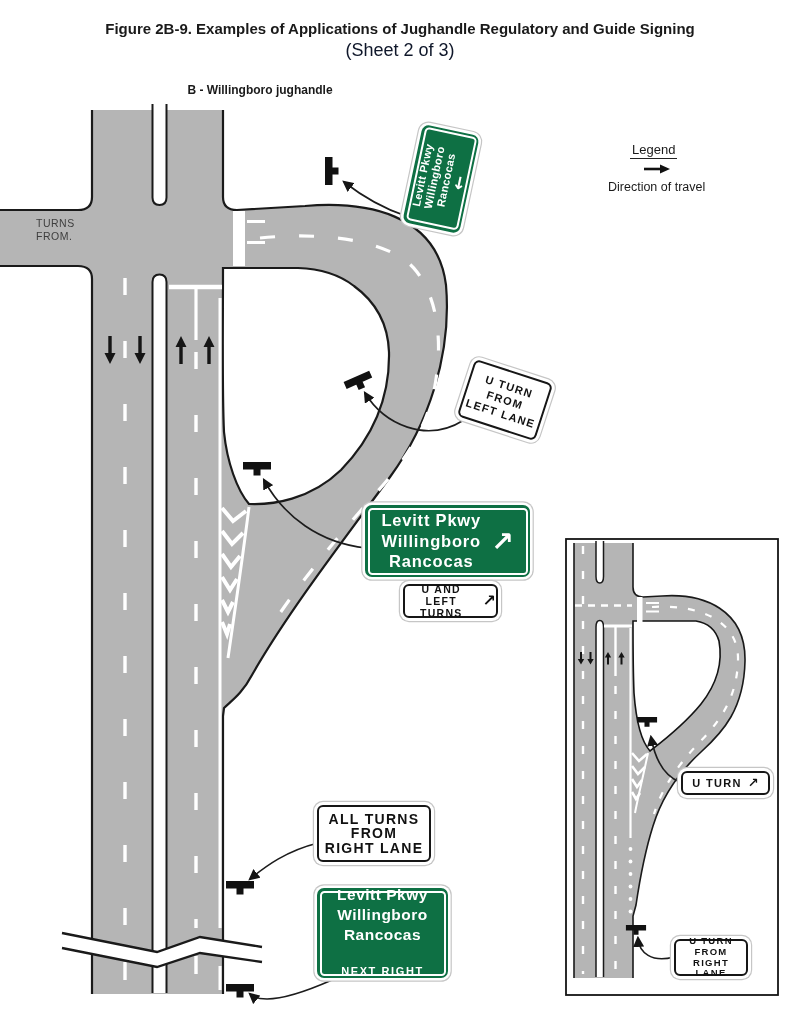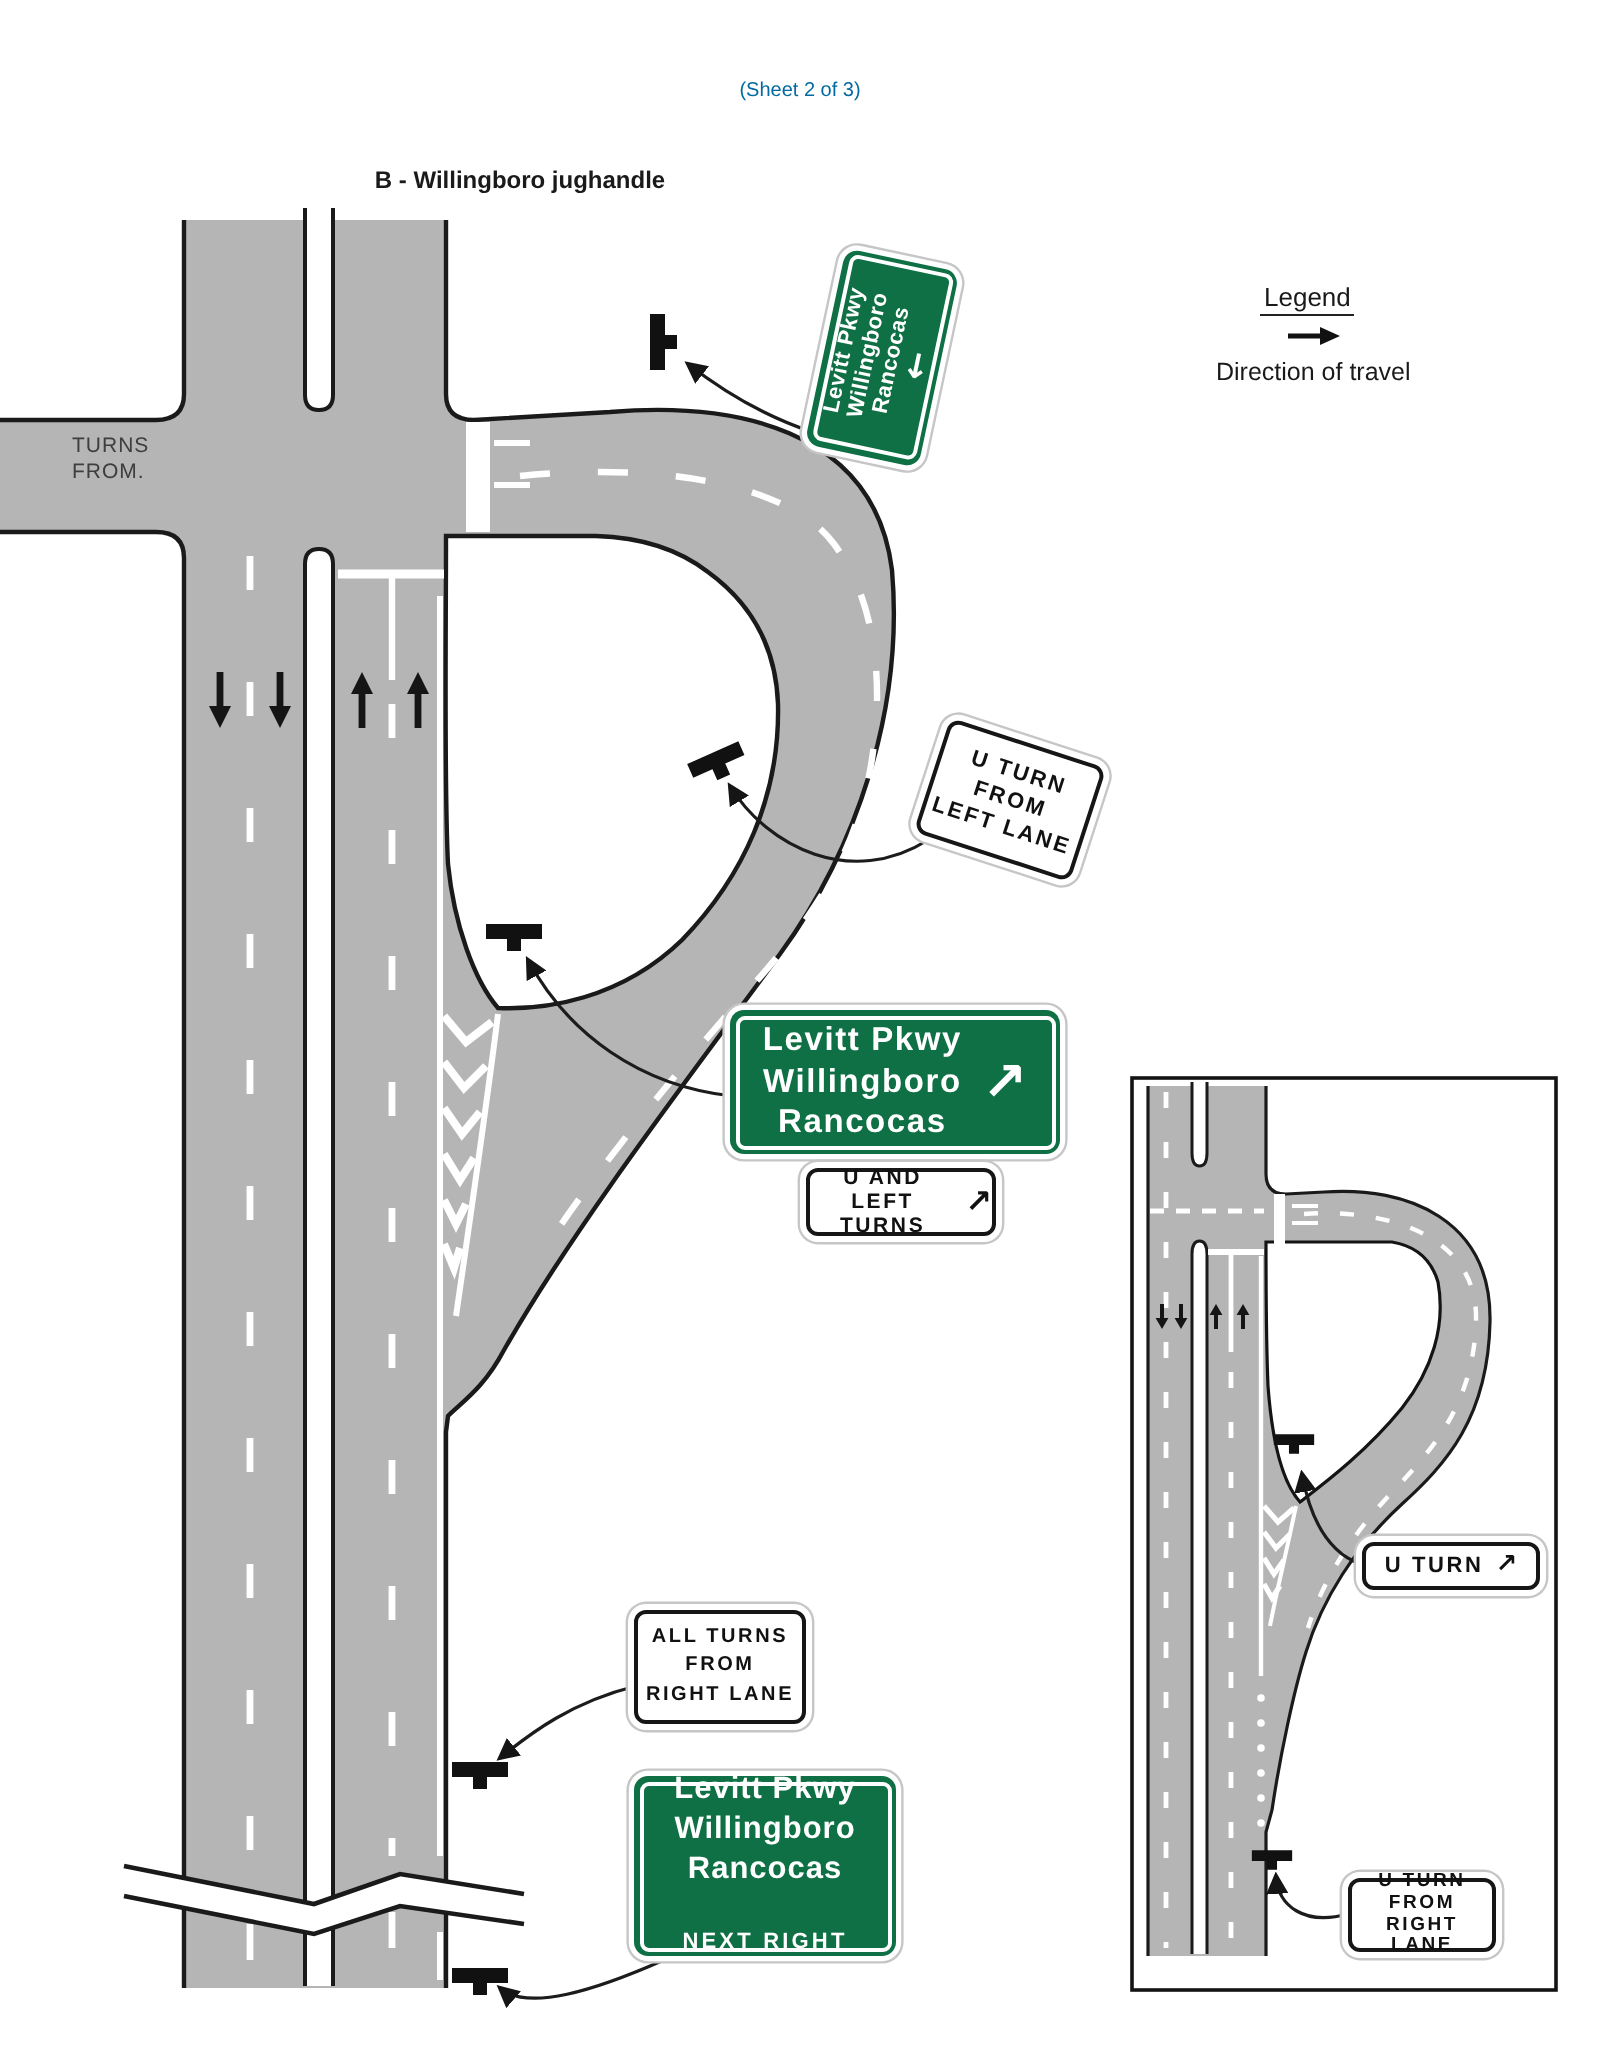--- a/index.html
+++ b/index.html
@@ -3,41 +3,41 @@
 <meta charset="utf-8">
 <style>
   html,body{margin:0;padding:0;background:#fff;}
   .page{position:relative;width:800px;height:1029px;background:#fff;overflow:hidden;
         font-family:"Liberation Sans",sans-serif;}
   .diagram{position:absolute;left:0;top:0;width:800px;height:1029px;}
 
   .fig-title{position:absolute;top:20px;left:0;width:800px;text-align:center;
              font-weight:bold;font-size:15px;color:#1a1a1a;}
   .fig-subtitle{position:absolute;top:40px;left:0;width:800px;text-align:center;
-                font-size:10px;color:#0369a1;}
+                font-size:18px;color:#0f172a;}
   .section-label{position:absolute;top:83px;left:150px;width:220px;text-align:center;
                  font-weight:bold;font-size:12px;color:#1a1a1a;}
 
   .legend{position:absolute;left:608px;top:140px;color:#1a1a1a;}
   .legend-title{display:inline-block;margin-left:22px;font-size:13px;
                 border-bottom:1.3px solid #222;padding:0 2px 1px;}
   .legend-item{display:flex;align-items:center;gap:6px;margin-top:5px;font-size:12.5px;flex-direction:column;}
 
   .xstreet{position:absolute;left:36px;top:217px;font-size:10.5px;color:#3e3e3e;
            letter-spacing:0.5px;line-height:12.5px;}
 
   
   .wsign{position:absolute;box-sizing:border-box;background:#fff;border:2.6px solid #161616;
          border-radius:6px;box-shadow:0 0 0 3px #fff,0 0 0 4.2px #c6c6c6;color:#111;
          font-weight:bold;display:flex;align-items:center;justify-content:center;
          text-align:center;}
   .wsign .ln{letter-spacing:1.3px;}
   .sb{left:464px;top:370px;width:82px;height:60px;transform:rotate(18deg);
       font-size:11px;line-height:14px;}
-  .se{left:317px;top:805px;width:86px;height:57px;font-size:10px;line-height:14.5px;}
+  .se{left:317px;top:805px;width:114px;height:57px;font-size:14px;line-height:14.5px;}
   .sd{left:403px;top:584px;width:95px;height:34px;font-size:10.5px;line-height:12px;}
   .sg{left:681px;top:771px;width:89px;height:24px;font-size:11px;}
   .sh{left:674px;top:939px;width:74px;height:37px;font-size:9.5px;line-height:10.8px;}
   .wsign .war{font-size:16px;line-height:14px;margin-left:5px;}
   .sg .war{font-size:13px;margin-left:6px;}
 
   
   .gsign{position:absolute;box-sizing:border-box;background:#0e7044;border-radius:7px;
          box-shadow:0 0 0 2.6px #fff,0 0 0 3.8px #c6c6c6;}
   .gi{position:absolute;inset:2.5px;border:2.2px solid #fff;border-radius:4.5px;
@@ -181,20 +181,21 @@
       <path d="M406,216 C382,208 362,196 344,182" marker-end="url(#ah)"></path>
       <path d="M464,420 C426,444 384,424 365,393" marker-end="url(#ah)"></path>
       <path d="M366,548 C320,543 284,517 264,480" marker-end="url(#ah)"></path>
       <path d="M318,843 C286,851 266,866 250,879" marker-end="url(#ah)"></path>
       <path d="M332,980 C298,995 264,1006 250,994" marker-end="url(#ah)"></path>
       <path d="M680,782 C664,776 655,759 651,737" marker-end="url(#ah)"></path>
       <path d="M674,957 C652,963 639,953 638,938" marker-end="url(#ah)"></path>
     </g>
   </svg>
 
+  <div class="fig-title">Figure 2B-9.  Examples of Applications of Jughandle Regulatory and Guide Signing</div>
   <div class="fig-subtitle">(Sheet 2 of 3)</div>
   <div class="section-label">B - Willingboro jughandle</div>
 
   <div class="legend">
     <div class="legend-title">Legend</div>
     <div class="legend-item">
       <svg width="26" height="10">
         <path d="M0,5 H17" stroke="#111" stroke-width="2.6"></path>
         <path d="M16,0.5 L26,5 L16,9.5 Z" fill="#111"></path>
       </svg>

